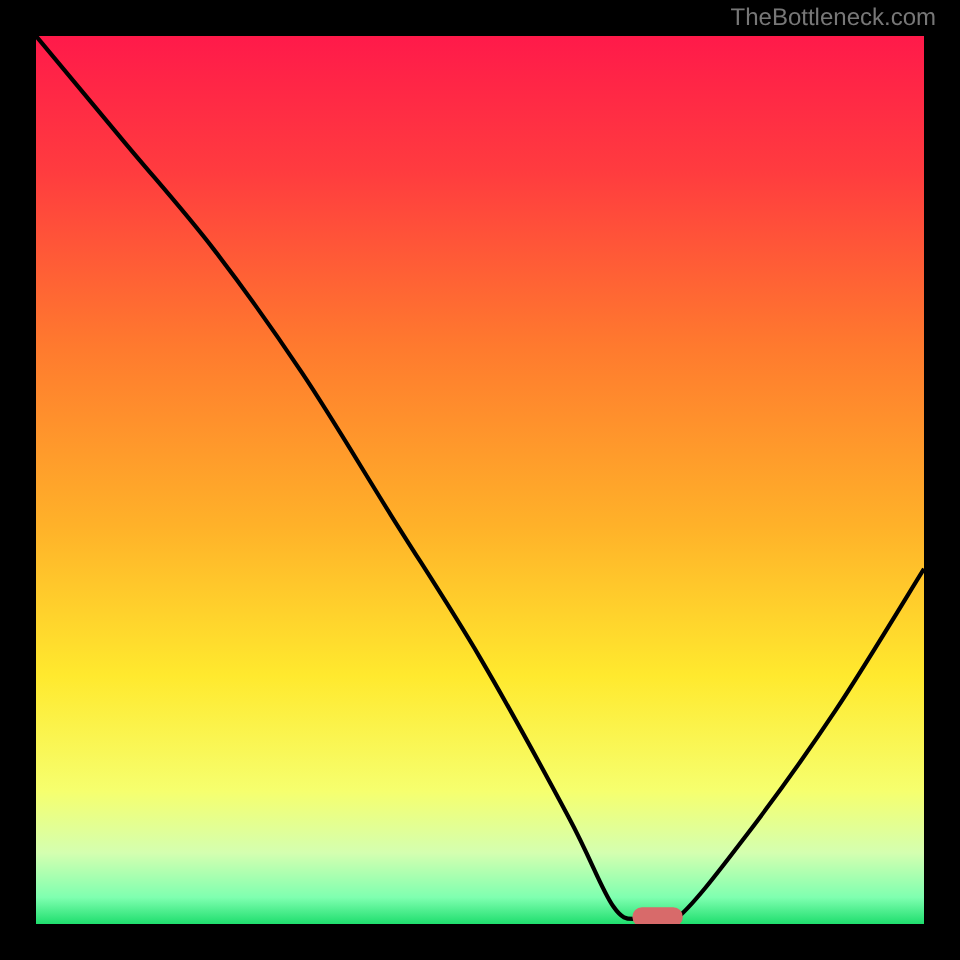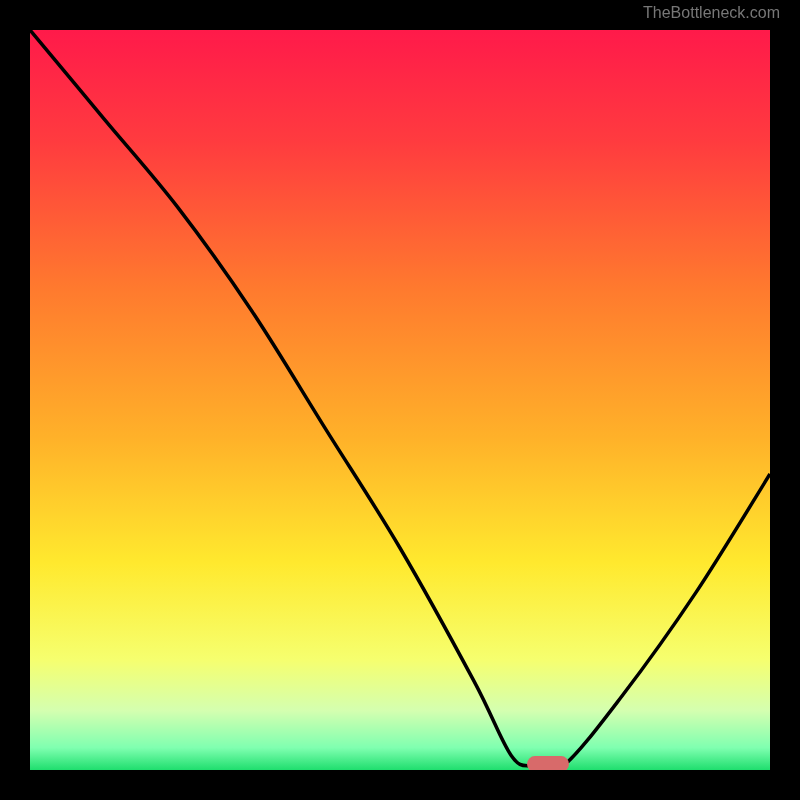--- a/index.html
+++ b/index.html
@@ -9,21 +9,21 @@
     height: 800px;
     background: #000;
     position: relative;
     font-family: Arial, sans-serif;
   }
   .watermark {
     position: absolute;
     top: 4px;
     right: 20px;
     color: #777;
-    font-size: 16px;
+    font-size: 20px;
     font-weight: 500;
     z-index: 10;
   }
   .frame {
     position: absolute;
     top: 30px;
     left: 30px;
     width: 740px;
     height: 740px;
     background: #000;

